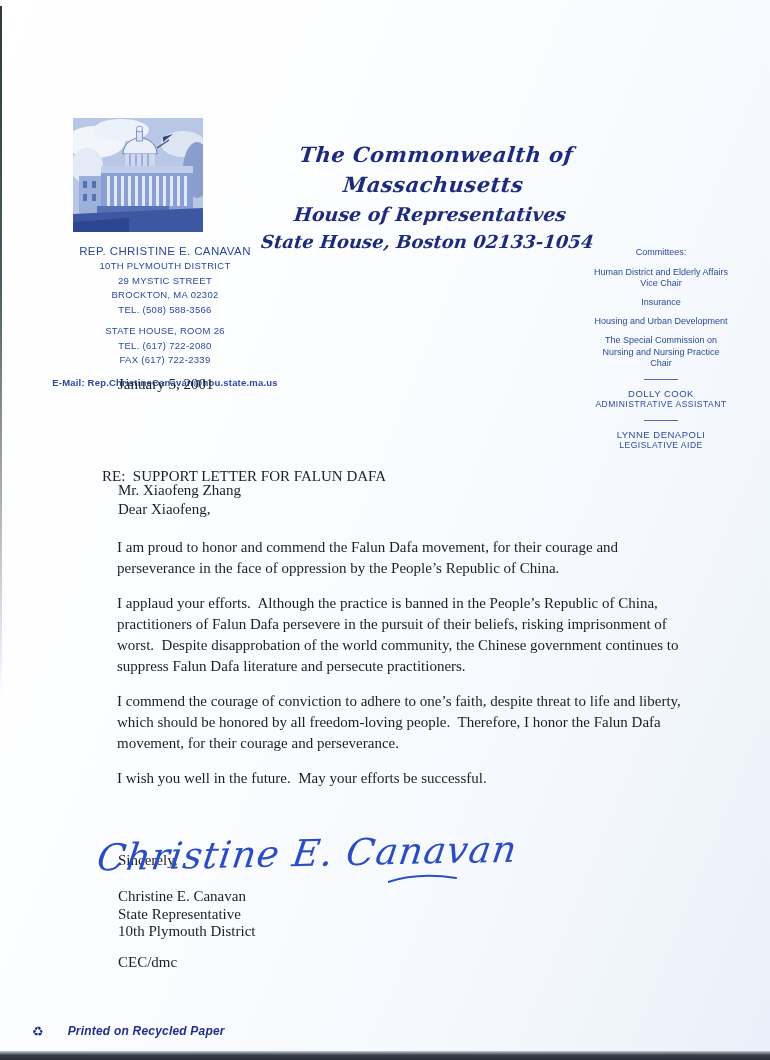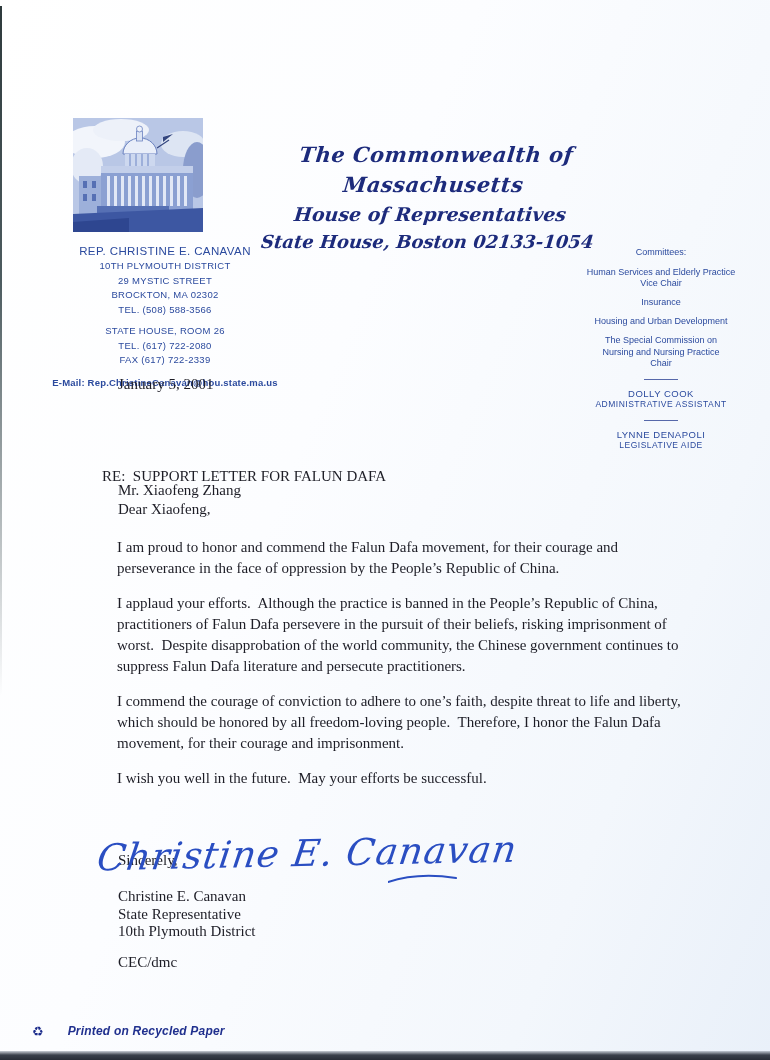--- a/index.html
+++ b/index.html
@@ -136,21 +136,21 @@
       <div class="rep-line">STATE HOUSE, ROOM 26</div>
       <div class="rep-line">TEL. (617) 722-2080</div>
       <div class="rep-line">FAX (617) 722-2339</div>
     </div>
     <div class="rep-email">E-Mail: Rep.ChristineCanavan@hou.state.ma.us</div>
   </div>
 
   <div class="committees">
     <div class="com-heading">Committees:</div>
     <div class="com-item">
-      <div>Human Services and Elderly Practice</div>
+      <div>Human District and Elderly Affairs</div>
       <div>Vice Chair</div>
     </div>
     <div class="com-item">
       <div>Insurance</div>
     </div>
     <div class="com-item">
       <div>Housing and Urban Development</div>
     </div>
     <div class="com-item">
       <div>The Special Commission on</div>
@@ -166,21 +166,21 @@
   </div>
 
   <div class="date serif">January 5, 2001</div>
   <div class="recipient serif">Mr. Xiaofeng Zhang</div>
   <div class="subject serif pre">RE:  SUPPORT LETTER FOR FALUN DAFA</div>
   <div class="salutation serif">Dear Xiaofeng,</div>
 
   <div class="paragraphs serif">
     <p class="pre">I am proud to honor and commend the Falun Dafa movement, for their courage and perseverance in the face of oppression by the People’s Republic of China.</p>
     <p class="pre">I applaud your efforts.  Although the practice is banned in the People’s Republic of China, practitioners of Falun Dafa persevere in the pursuit of their beliefs, risking imprisonment of worst.  Despite disapprobation of the world community, the Chinese government continues to suppress Falun Dafa literature and persecute practitioners.</p>
-    <p class="pre">I commend the courage of conviction to adhere to one’s faith, despite threat to life and liberty, which should be honored by all freedom-loving people.  Therefore, I honor the Falun Dafa movement, for their courage and imprisonment.</p>
+    <p class="pre">I commend the courage of conviction to adhere to one’s faith, despite threat to life and liberty, which should be honored by all freedom-loving people.  Therefore, I honor the Falun Dafa movement, for their courage and perseverance.</p>
     <p class="pre">I wish you well in the future.  May your efforts be successful.</p>
   </div>
 
   <div class="closing serif">Sincerely,</div>
 
   <div class="signature">Christine E. Canavan</div>
   <svg class="sig-tail" viewBox="0 0 70 10" xmlns="http://www.w3.org/2000/svg">
     <path d="M0,8 Q30,-2 68,4" stroke="#2a4ec2" stroke-width="2" fill="none" stroke-linecap="round"></path>
   </svg>
 

